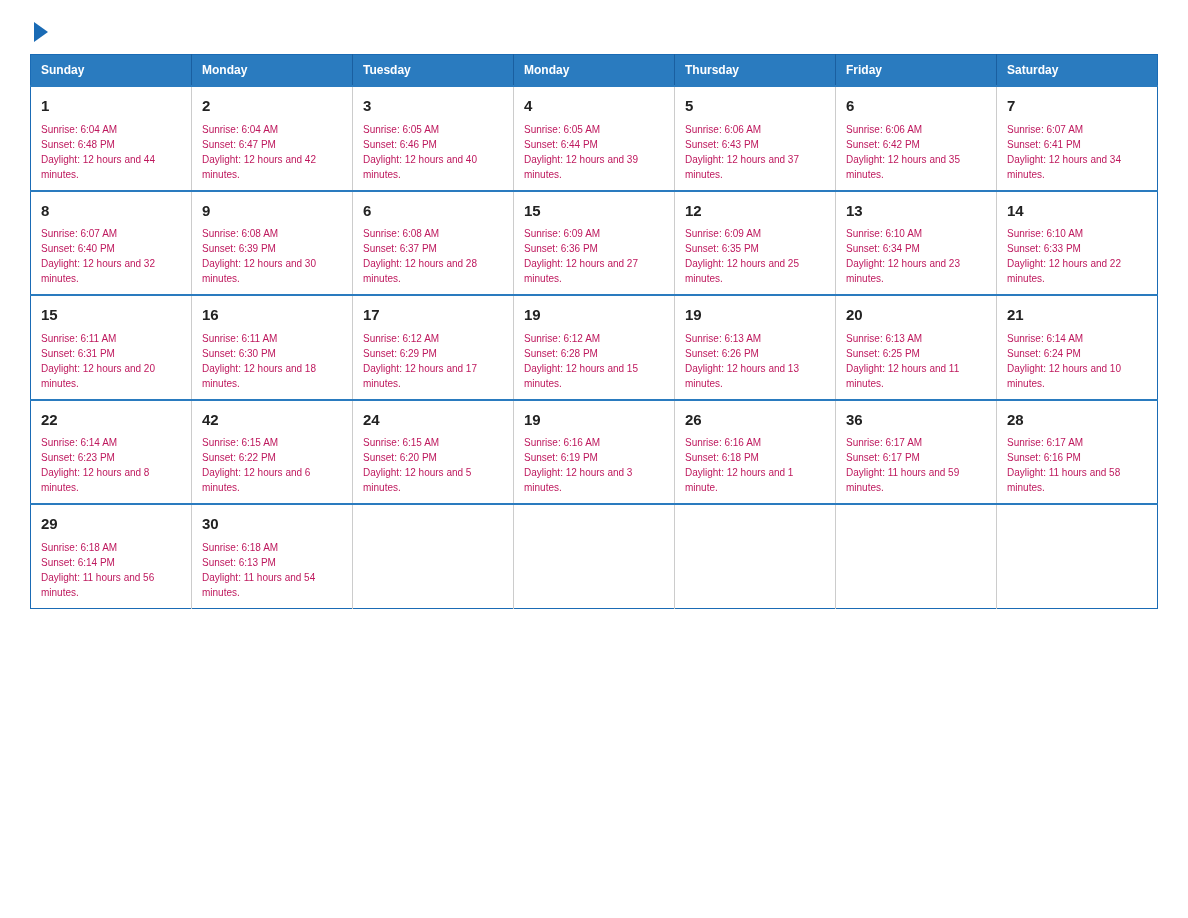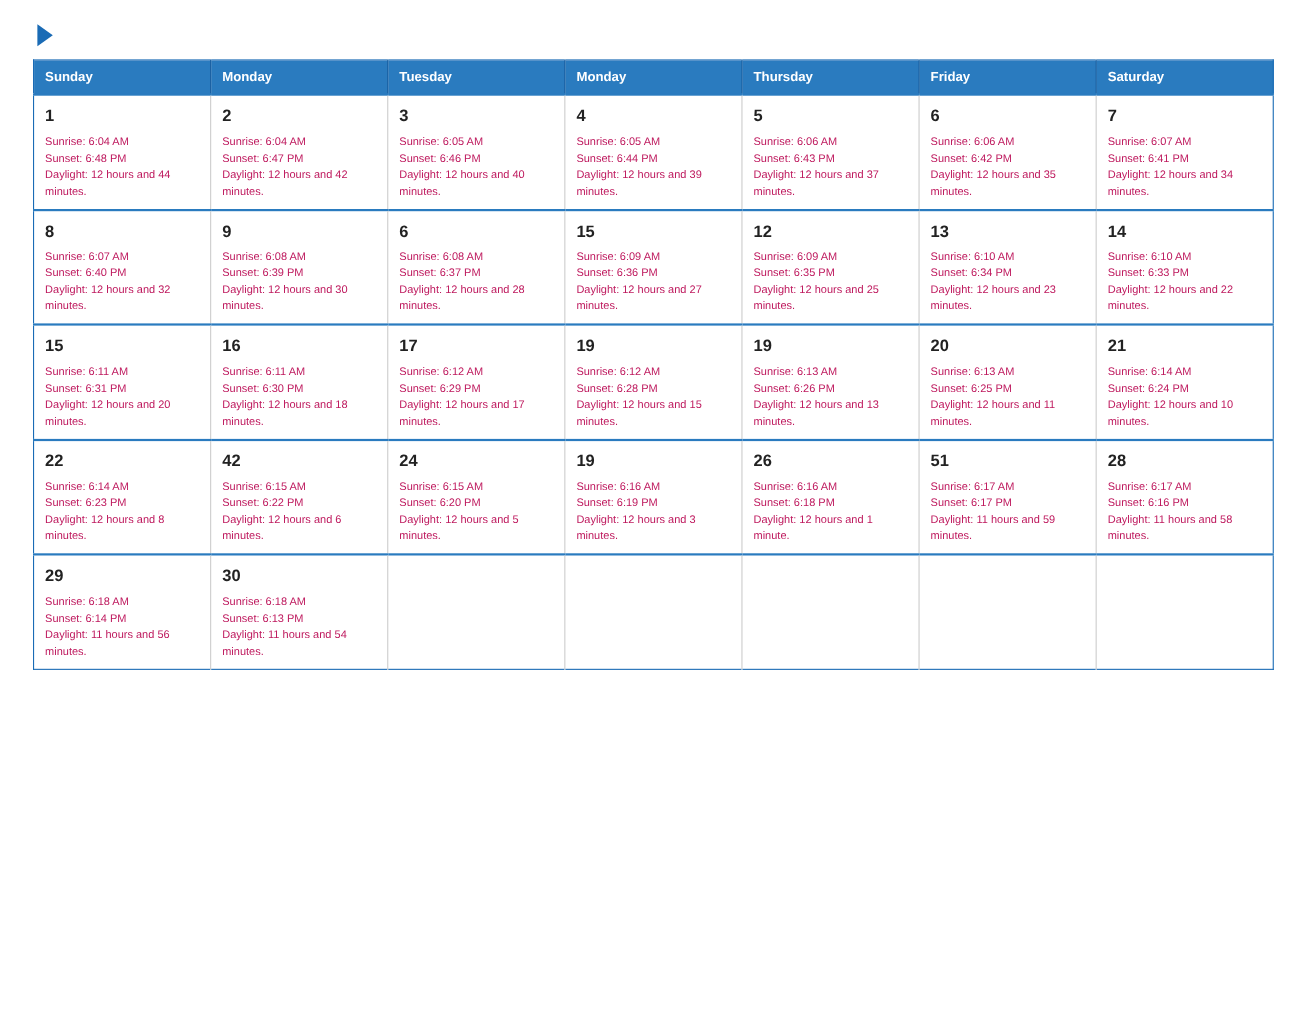--- a/index.html
+++ b/index.html
@@ -241,21 +241,21 @@
         </td>
         <td>
           <span class="day-number">19</span>
           <div class="day-info">Sunrise: 6:16 AM<br>Sunset: 6:19 PM<br>Daylight: 12 hours and 3 minutes.</div>
         </td>
         <td>
           <span class="day-number">26</span>
           <div class="day-info">Sunrise: 6:16 AM<br>Sunset: 6:18 PM<br>Daylight: 12 hours and 1 minute.</div>
         </td>
         <td>
-          <span class="day-number">51</span>
+          <span class="day-number">36</span>
           <div class="day-info">Sunrise: 6:17 AM<br>Sunset: 6:17 PM<br>Daylight: 11 hours and 59 minutes.</div>
         </td>
         <td>
           <span class="day-number">28</span>
           <div class="day-info">Sunrise: 6:17 AM<br>Sunset: 6:16 PM<br>Daylight: 11 hours and 58 minutes.</div>
         </td>
       </tr>
       <tr>
         <td>
           <span class="day-number">29</span>

